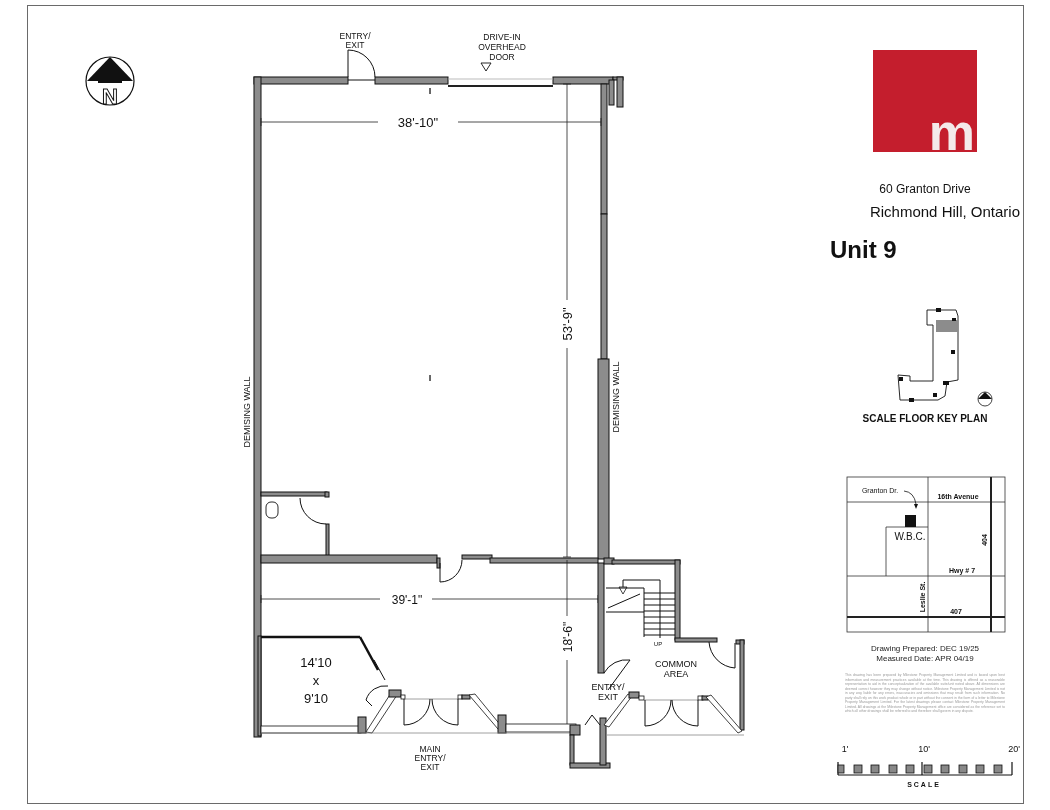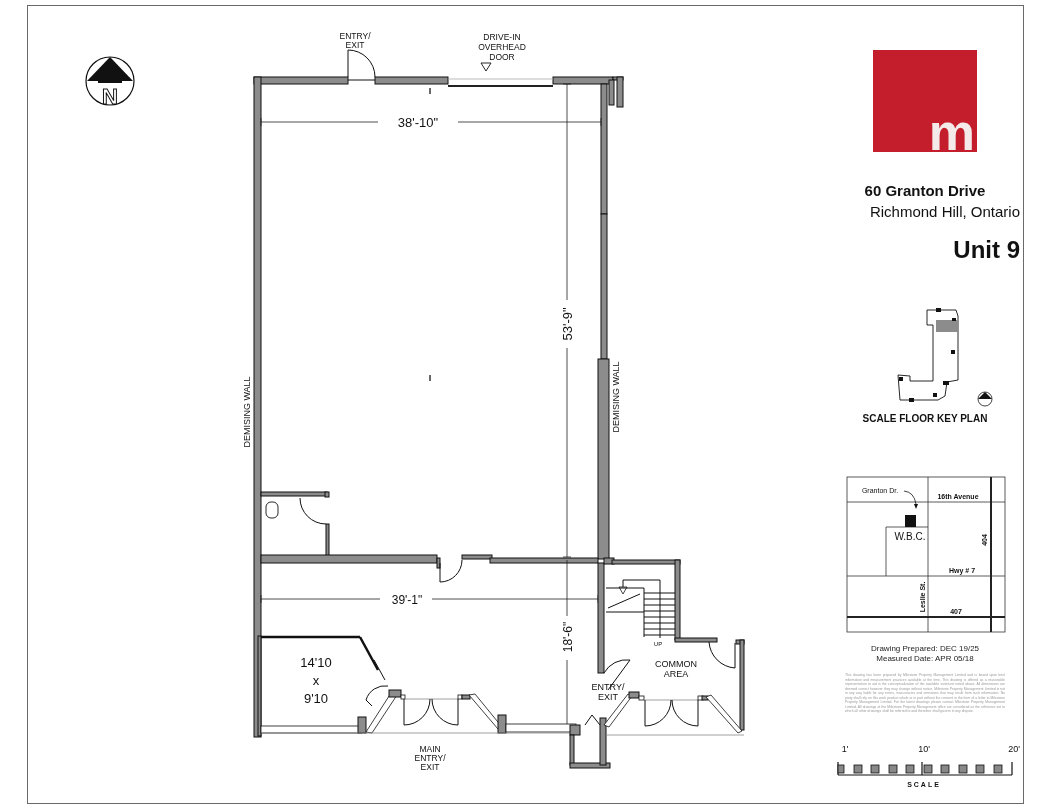--- a/index.html
+++ b/index.html
@@ -7,23 +7,23 @@
   .page-border { position:absolute; left:27px; top:5px; width:997px; height:799px; border:1.5px solid #6a6a6a; box-sizing:border-box; }
   svg.plan { position:absolute; left:0; top:0; }
   .lbl { font-family:"Liberation Sans", sans-serif; fill:#111; }
   .wall { fill:#8c8c8c; stroke:#111; stroke-width:1; }
   .thin { fill:none; stroke:#111; stroke-width:1; }
   .dim { fill:none; stroke:#222; stroke-width:0.8; }
   .glass { fill:#fff; stroke:#111; stroke-width:0.8; }
   
   .logo { position:absolute; left:873px; top:50px; width:104px; height:102px; background:#c41e2d; }
   .logo-m { position:absolute; right:4px; bottom:-6px; font-family:"Liberation Sans", sans-serif; font-size:52px; font-weight:bold; color:#f4eaea; line-height:1; letter-spacing:-2px; }
-  .addr1 { position:absolute; left:830px; top:182px; width:190px; text-align:center; font-size:15px; font-weight:bold; color:#111; }
+  .addr1 { position:absolute; left:830px; top:182px; width:190px; text-align:center; font-size:12px; font-weight:normal; color:#111; }
   .addr2 { position:absolute; left:830px; top:203px; width:190px; text-align:right; font-size:15px; color:#111; }
-  .unit { position:absolute; left:830px; top:236px; width:190px; text-align:right; font-size:24px; font-weight:bold; color:#111; }
+  .unit { position:absolute; left:830px; top:236px; width:190px; text-align:left; font-size:24px; font-weight:bold; color:#111; }
   .keyplan-label { position:absolute; left:840px; top:413px; width:170px; text-align:center; font-size:10px; font-weight:bold; color:#111; }
   .prepared { position:absolute; left:840px; top:644px; width:170px; text-align:center; font-size:8px; color:#222; line-height:10px; }
   .disclaimer { position:absolute; left:845px; top:673px; width:160px; font-size:3.4px; line-height:4.5px; color:#9a9a9a; text-align:justify; }
 </style>
 </head>
 <body>
 
 <div class="page-border"></div>
 
 <svg class="plan" width="1050" height="810" viewBox="0 0 1050 810">
@@ -283,15 +283,15 @@
 
 <div class="logo">
   <span class="logo-m">m</span>
 </div>
 <div class="addr1">60 Granton Drive</div>
 <div class="addr2">Richmond Hill, Ontario</div>
 <div class="unit">Unit 9</div>
 <div class="keyplan-label">SCALE FLOOR KEY PLAN</div>
 <div class="prepared">
   <div>Drawing Prepared: DEC 19/25</div>
-  <div>Measured Date: APR 05/18</div>
+  <div>Measured Date: APR 04/19</div>
 </div>
 <div class="disclaimer">This drawing has been prepared by Milestone Property Management Limited and is based upon best information and measurement practices available at the time. This drawing is offered as a reasonable representation to aid in the conceptualization of the available suite/unit noted above. All dimensions are deemed correct however they may change without notice. Milestone Property Management Limited is not in any way liable for any errors, inaccuracies and omissions that may result from such information. No party shall rely on this work product whole or in part without the consent in the form of a letter to Milestone Property Management Limited. For the latest drawings please contact Milestone Property Management Limited. All drawings at the Milestone Property Management office are considered as the reference set to which all other drawings shall be referred to and therefore shall govern in any dispute.</div>
 
 </body></html>

